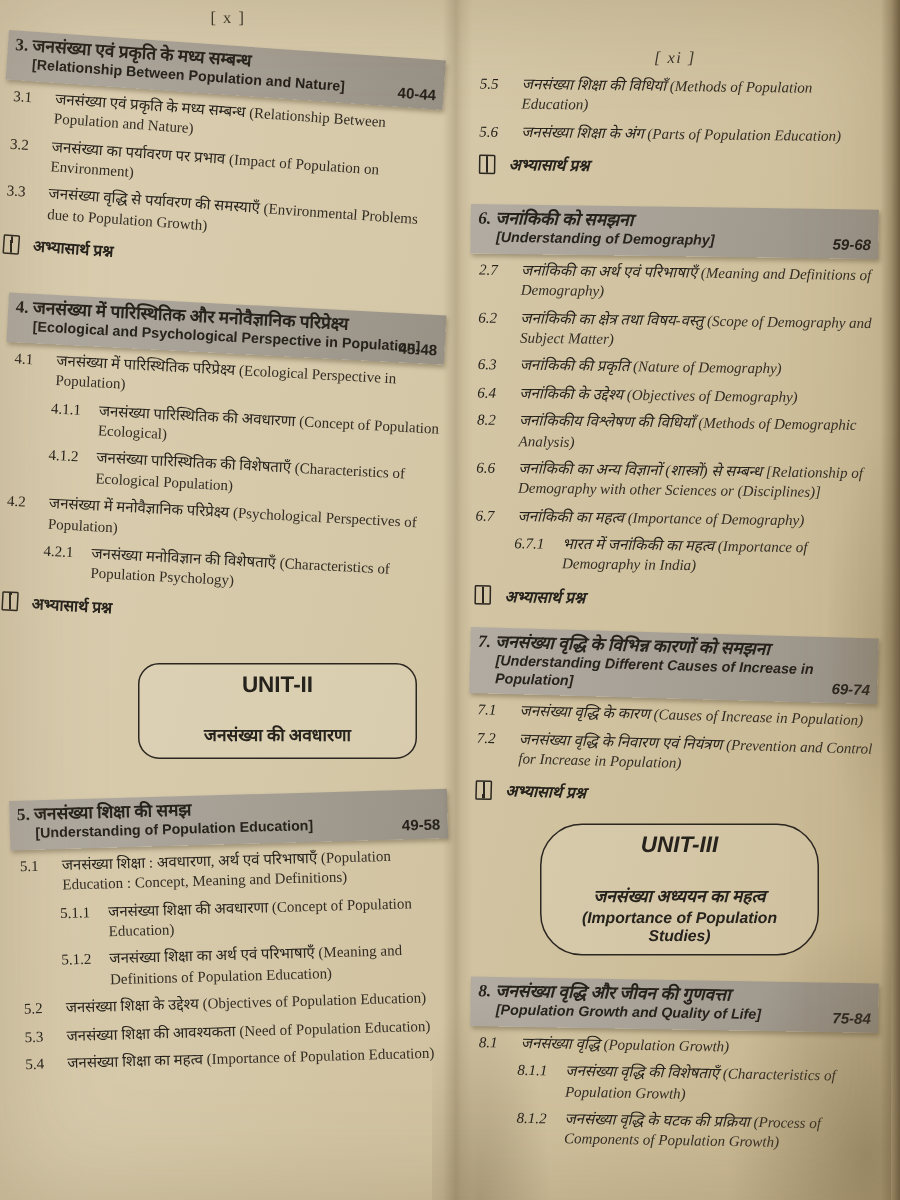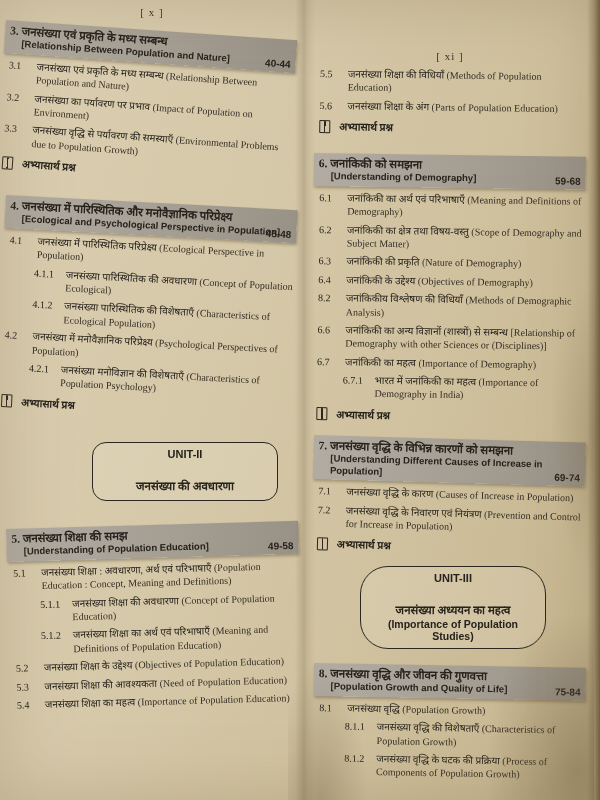--- a/index.html
+++ b/index.html
@@ -4,21 +4,21 @@
 <style>
   html,body{margin:0;padding:0;width:600px;height:800px;overflow:hidden;}
   body{
     position:relative;
     background:linear-gradient(105deg,#dccfb2 0%,#d5c8a8 40%,#cfc09d 70%,#c3b28b 100%);
     font-family:"Liberation Serif","DejaVu Serif",serif;
     color:#26221c;
   }
   .page{position:absolute;}
   .page-left{left:6px;top:6px;width:292px;}
-  .page-right{left:314px;top:50px;width:272px;}
+  .page-right{left:314px;top:33px;width:272px;font-style:italic;}
   .page-num{text-align:center;font-size:11px;letter-spacing:1px;margin-bottom:2px;color:#3a342a;}
 
   
   .sec-header{
     position:relative;
     background:linear-gradient(100deg,#b2aca3 0%,#a49d92 60%,#989186 100%);
     padding:3px 6px 4px 5px;
     box-shadow:1px 2px 3px rgba(70,58,34,.35);
     margin-bottom:3px;
   }
@@ -36,21 +36,21 @@
   .txt .en{color:#332d24;}
 
   .exercise{display:flex;align-items:center;margin:7px 0 2px 6px;font-size:10.5px;font-weight:bold;}
   .ex-icon{width:9px;height:11px;flex:none;margin-right:9px;border:1.3px solid #2b2620;border-radius:1px;
     background:linear-gradient(90deg,transparent 42%,#2b2620 42%,#2b2620 58%,transparent 58%);}
 
   .unit-box{
     width:168px;border:1.7px solid #2b2620;border-radius:14px;
     padding:5px 8px 6px;text-align:center;background:rgba(246,240,220,.18);
   }
-  .unit-l1{font-family:"Liberation Sans","DejaVu Sans",sans-serif;font-weight:bold;font-size:11px;}
+  .unit-l1{font-family:"Liberation Sans","DejaVu Sans",sans-serif;font-weight:bold;font-size:15px;}
   .unit-l2{font-weight:bold;font-size:11.5px;line-height:1.3;margin-top:19px;}
   .unit-l3{font-family:"Liberation Sans","DejaVu Sans",sans-serif;font-weight:bold;font-size:10.5px;}
 
   
   #toc-left > :nth-child(1){transform:rotate(4deg);transform-origin:0 0;}
   #toc-left > :nth-child(2){margin-top:26px;transform:rotate(3deg);transform-origin:0 0;}
   #toc-left > :nth-child(3){margin-top:34px;margin-left:86px;}
   #toc-left > :nth-child(4){margin-top:28px;transform:rotate(-1.6deg);transform-origin:0 0;}
   #toc-right > :nth-child(1){transform:rotate(0.7deg);transform-origin:0 0;}
   #toc-right > :nth-child(2){margin-top:20px;transform:rotate(0.8deg);transform-origin:0 0;}
@@ -256,21 +256,21 @@
     <div class="sec-header">
       <div class="sec-line-hi">
         <span>6.</span>
         <span>जनांकिकी को समझना</span>
       </div>
       <span class="sec-line-en">[Understanding of Demography]</span>
       <span class="sec-pages">59-68</span>
     </div>
     <div>
           <div class="item">
-    <span class="num">6.1</span>
+    <span class="num">2.7</span>
     <span class="txt">
       <span>जनांकिकी का अर्थ एवं परिभाषाएँ</span>
       <span class="en">(Meaning and Definitions of Demography)</span>
     </span>
   </div>
           <div class="item">
     <span class="num">6.2</span>
     <span class="txt">
       <span>जनांकिकी का क्षेत्र तथा विषय-वस्तु</span>
       <span class="en">(Scope of Demography and Subject Matter)</span>

